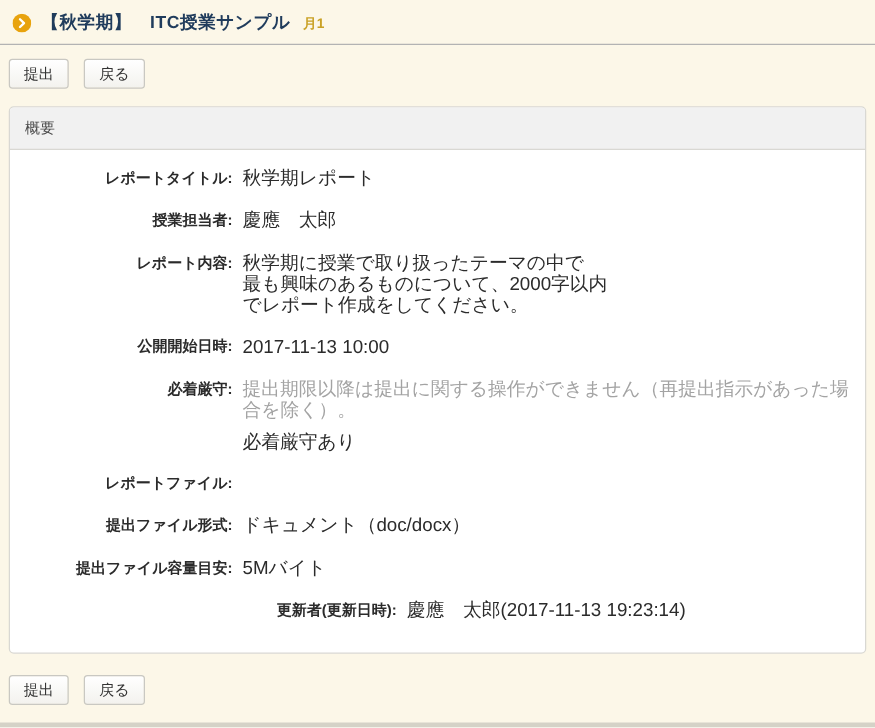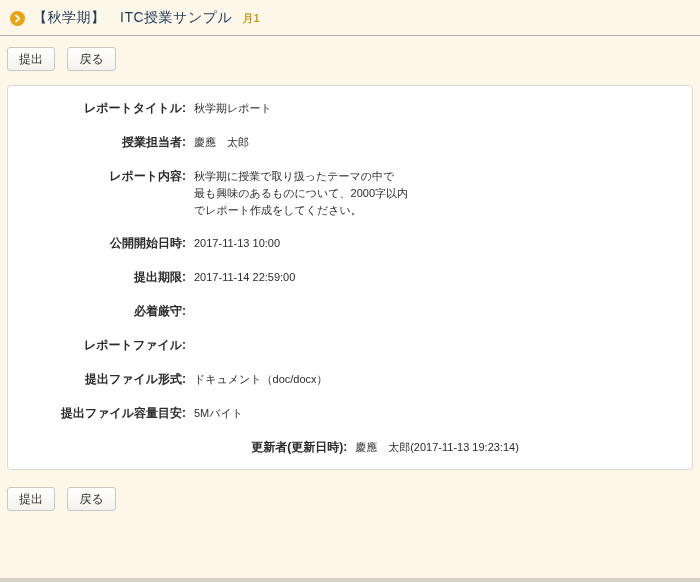--- a/index.html
+++ b/index.html
@@ -12,21 +12,21 @@
   }
   .page-header {
     display: flex;
     align-items: center;
     padding: 9px 10px 8px 10px;
     border-bottom: 1px solid #b3b3b3;
   }
   .bullet { width: 15px; height: 15px; display: inline-flex; margin-right: 8px; }
   .page-title {
     font-size: 14px;
-    font-weight: normal;
+    font-weight: bold;
     color: #203c5c;
     letter-spacing: 0.5px;
   }
   .badge {
     margin-left: 10px;
     font-size: 11px;
     font-weight: bold;
     color: #c9a125;
   }
   .toolbar { margin: 11px 7px 14px 7px; }
@@ -51,35 +51,35 @@
     border-radius: 4px;
     overflow: hidden;
   }
   .panel-header {
     background: #f1f1f1;
     border-bottom: 1px solid #d9d8d3;
     padding: 8px 12px;
     font-size: 12px;
     color: #4a4a4a;
   }
-  .panel-body { padding: 14px 12px 12px 0; }
+  .panel-body { padding: 14px 12px 24px 0; }
   .row { display: flex; margin-bottom: 16px; min-height: 18px; }
   .row:last-child { margin-bottom: 0; justify-content: center; }
   .row-label {
     width: 178px;
     flex: 0 0 178px;
     text-align: right;
     font-size: 12px;
     font-weight: bold;
     color: #2b2b2b;
     line-height: 17px;
   }
   .row-value {
     margin-left: 8px;
-    font-size: 11px;
+    font-size: 15px;
     color: #2b2b2b;
     line-height: 17px;
   }
   .row-value .note { color: #a3a3a3; }
   .row-value .after-note { margin-top: 8px; }
   .bottom-edge {
     position: absolute;
     left: 0; bottom: 0;
     width: 100%; height: 4px;
     background: #d5d2c7;
@@ -98,20 +98,21 @@
   <span class="page-title">【秋学期】　ITC授業サンプル</span>
   <span class="badge">月1</span>
 </div>
 
 <div class="toolbar">
   <button class="btn">提出</button>
   <button class="btn">戻る</button>
 </div>
 
 <div class="panel">
+  <div class="panel-header">概要</div>
   <div class="panel-body">
       <div class="row">
         <div class="row-label">レポートタイトル:</div>
         <div class="row-value">
           <div>秋学期レポート</div>
         </div>
       </div>
       <div class="row">
         <div class="row-label">授業担当者:</div>
         <div class="row-value">
@@ -126,27 +127,25 @@
           <div>でレポート作成をしてください。</div>
         </div>
       </div>
       <div class="row">
         <div class="row-label">公開開始日時:</div>
         <div class="row-value">
           <div>2017-11-13 10:00</div>
         </div>
       </div>
       <div class="row">
-        <div class="row-label">提出期限:</div>
+        <div class="row-label">必着厳守:</div>
         <div class="row-value">
-          <div>2017-11-14 22:59:00</div>
+          <div class="note">提出期限以降は提出に関する操作ができません（再提出指示があった場合を除く）。</div>
+          <div class="after-note">必着厳守あり</div>
         </div>
-      </div>
-      <div class="row">
-        <div class="row-label">必着厳守:</div>
       </div>
       <div class="row">
         <div class="row-label">レポートファイル:</div>
         <div class="row-value"></div>
       </div>
       <div class="row">
         <div class="row-label">提出ファイル形式:</div>
         <div class="row-value">
           <div>ドキュメント（doc/docx）</div>
         </div>

